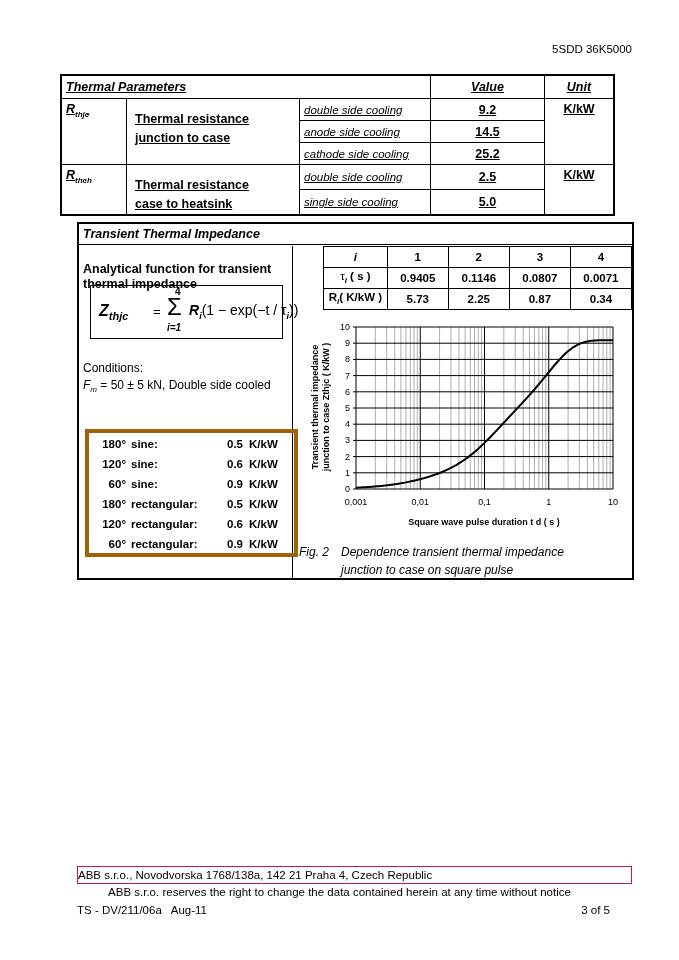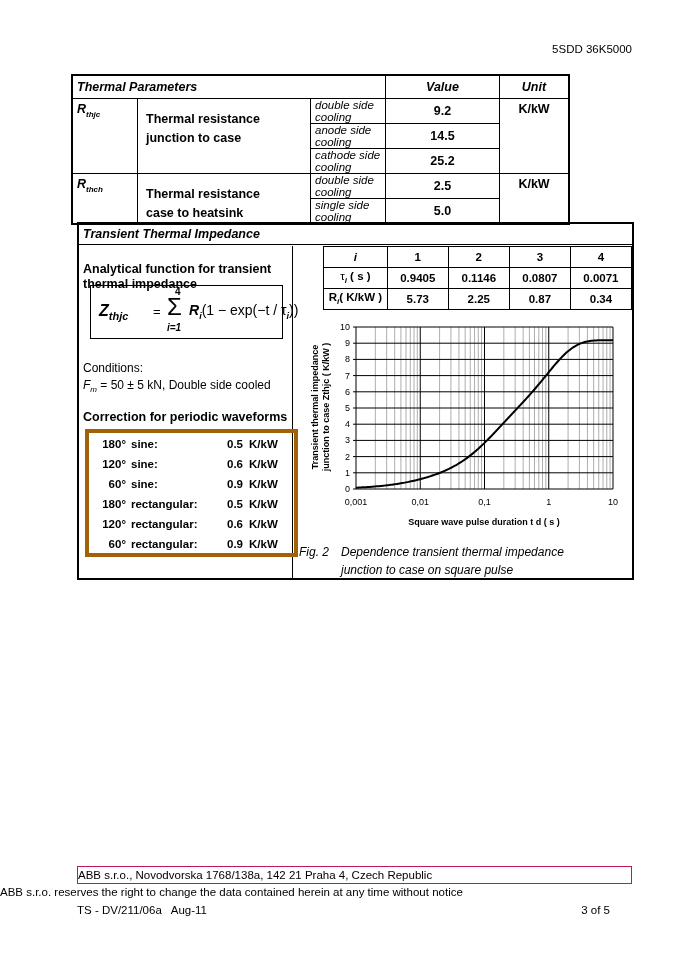--- a/index.html
+++ b/index.html
@@ -1,21 +1,21 @@
 <!DOCTYPE html>
 <html><head>
 <meta charset="utf-8">
 <style>
   html, body { margin:0; padding:0; background:#fff; }
   body { width:679px; height:960px; position:relative; font-family:"Liberation Sans", sans-serif; color:#000; overflow:hidden; }
   .abs { position:absolute; }
   .docid { right:47px; top:43px; font-size:11.5px; }
   table { border-collapse:collapse; }
   
-  .tp { position:absolute; left:71px; top:74px; width:499px; border:2px solid #000; font-size:12.5px; }
+  .tp { position:absolute; left:60px; top:74px; width:555px; border:2px solid #000; font-size:12.5px;text-decoration:underline; }
   .tp td { border:1px solid #000; padding:0 4px; height:21px; vertical-align:middle; }
   .tp .hdr td { font-weight:bold; font-style:italic; height:22px; }
   .tp .c { text-align:center; }
   .tp .b { font-weight:bold; }
   .tp .i { font-style:italic; font-size:11.5px; }
   .tp .sym { font-style:italic; font-weight:bold; vertical-align:top; padding-top:3px; }
   .tp .sym sub { font-size:8px; }
   .tp .desc { font-weight:bold; vertical-align:top; padding-top:11px; line-height:19px; padding-left:8px; }
   .tp .unit { vertical-align:top; padding-top:3px; text-align:center; font-weight:bold; }
   
@@ -36,21 +36,21 @@
   .pt { position:absolute; left:321px; top:246px; font-size:11.5px; font-weight:bold; border:1.5px solid #000; }
   .pt td { border:1px solid #000; text-align:center; height:20px; padding:0; }
   .pt td.h { width:60px; }
   .pt td.l { width:61px; }
   .fig { position:absolute; left:297px; top:541px; font-style:italic; font-size:12px; line-height:18px; }
   .fig .num { display:inline-block; width:42px; }
   .fig .l2 { padding-left:42px; }
   .chart { position:absolute; left:300px; top:315px; }
   
   .foot-box { position:absolute; left:77px; top:866px; width:553px; height:16px; border:1px solid #be185d; font-size:11.5px; text-align:left; line-height:16px; }
-  .foot-note { position:absolute; left:0; width:679px; top:886px; font-size:11.5px; }
+  .foot-note { position:absolute; left:0; width:679px; top:886px; text-align:center; font-size:11.5px; }
   .foot-l { position:absolute; left:77px; top:904px; font-size:11.5px; }
   .foot-r { position:absolute; right:69px; top:904px; font-size:11.5px; }
 </style>
 </head>
 <body>
 
 <div class="abs docid">5SDD 36K5000</div>
 
 <table class="tp">
   <tbody>
@@ -103,21 +103,20 @@
     <span class="abs" style="left:76px;top:9px;font-size:24px;line-height:24px;">Σ</span>
     <span class="abs" style="left:76px;top:36px;font-size:10px;font-weight:bold;font-style:italic;text-align:right;">i=1</span>
     <span class="abs" style="left:98px;top:16px;font-size:14px;white-space:nowrap;"><b><i>R</i></b><sub style="font-size:9px;font-weight:bold;font-style:italic">i</sub><span>(1 − exp(−t / τ</span><sub style="font-size:9px;font-weight:bold;font-style:italic">i</sub><span>))</span></span>
   </div>
 
   <div class="cond">
     <span>Conditions:</span><br>
     <i>F</i><sub style="font-size:8px;font-style:italic">m</sub><span> = 50 ± 5 kN, Double side cooled</span>
   </div>
 
-  <div class="corr-title">Correction for periodic waveforms</div>
   <div class="corr" id="corr">
       <div class="row" style="top: 5px;">
         <span class="deg">180°</span>
         <span class="typ">sine:</span>
         <span class="val">0.5</span>
         <span class="un">K/kW</span>
       </div>
       <div class="row" style="top: 25px;">
         <span class="deg">120°</span>
         <span class="typ">sine:</span>

